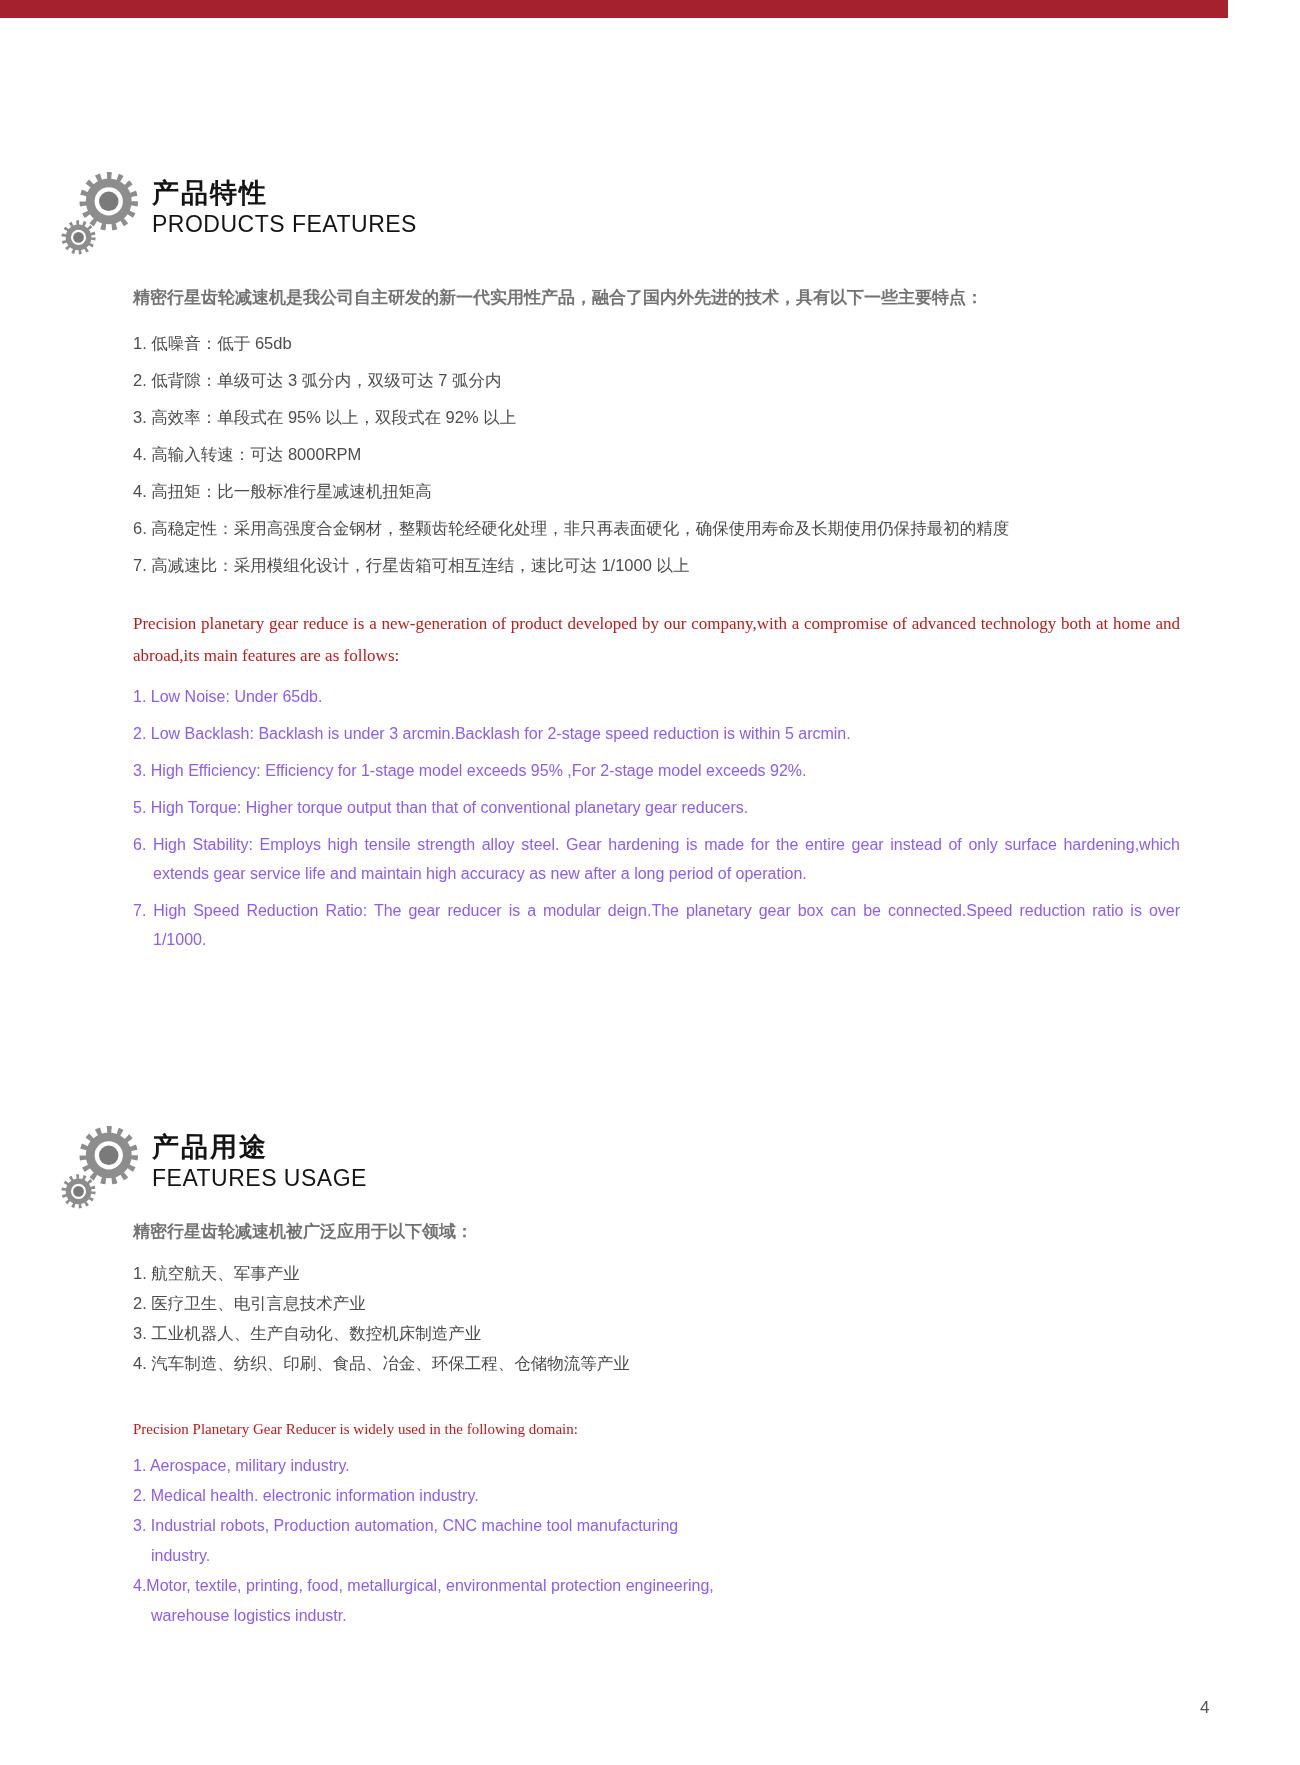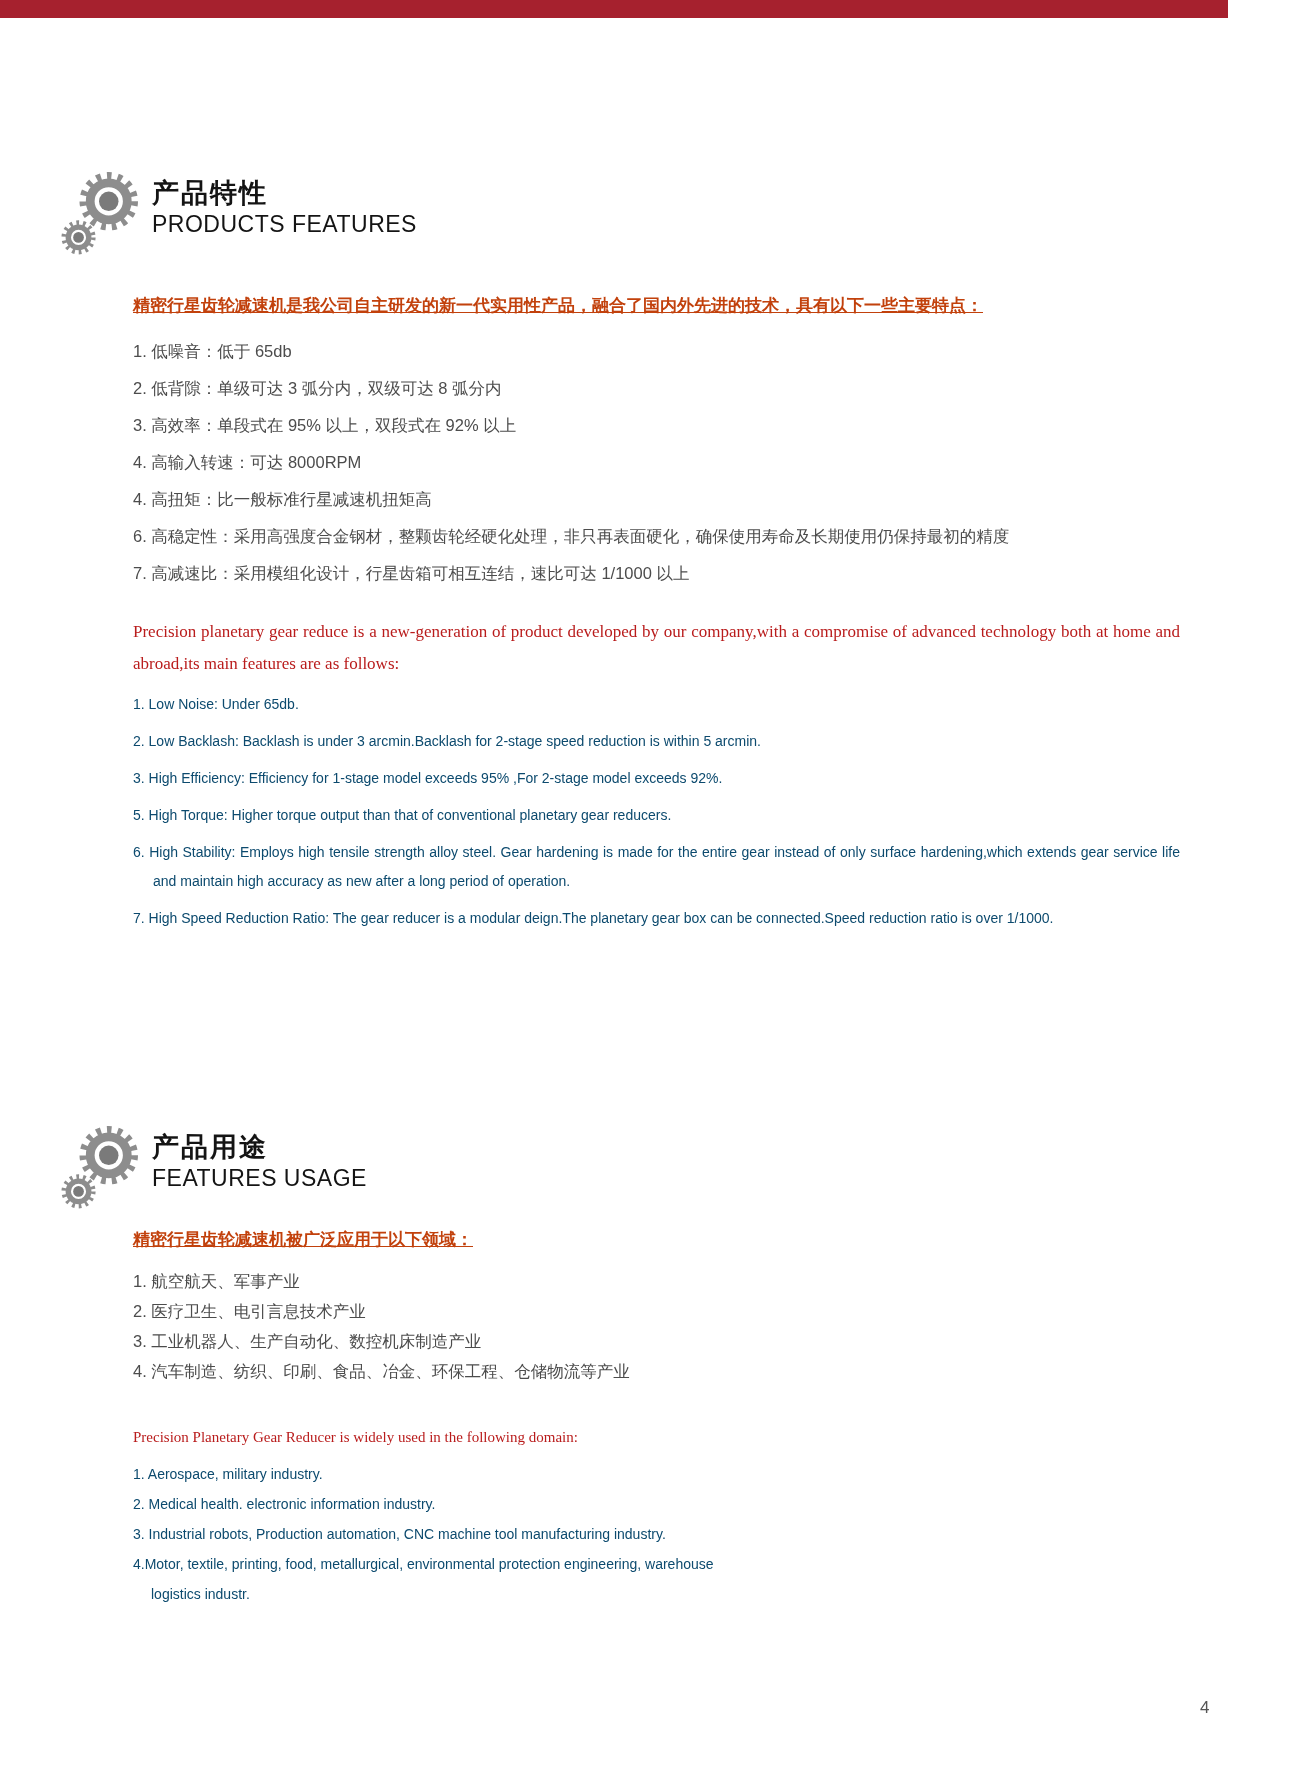--- a/index.html
+++ b/index.html
@@ -44,45 +44,44 @@
     color: #141414;
     letter-spacing: 0.5px;
     line-height: 1.2;
   }
 
   .content { position: absolute; left: 133px; width: 1047px; }
   .content-1 { top: 284px; }
   .content-2 { top: 1218px; }
 
   .zh-intro {
-    margin: 8px 0 18px 0;
+    margin: 0 0 18px 0;
     font-size: 17px;
     font-weight: bold;
-    color: #c2410c;
+    color: #737373;
     line-height: 28px;
-    text-decoration: underline;
   }
   ul.list { list-style: none; margin: 0; padding: 0; }
   .zh-list li {
     font-size: 16.5px;
     color: #4c4c4c;
     line-height: 26px;
     margin: 0 0 11px 0;
   }
   .en-intro {
     margin: 30px 0 10px 0;
     font-size: 17px;
     color: #b91c1c;
     line-height: 32px;
     text-align: justify;
     font-family: Liberation Serif, serif;
   }
   .en-list li {
-    font-size: 14px;
-    color: #0c4a6e;
+    font-size: 16px;
+    color: #8b5cf6;
     line-height: 29px;
     margin: 0 0 8px 0;
     text-align: justify;
     padding-left: 20px;
     text-indent: -20px;
   }
 
   .content-2 .zh-intro { margin-bottom: 12px; }
   .content-2 .zh-list li { line-height: 30px; margin: 0; }
   .en-block-narrow { width: 585px; margin-top: 36px; }
@@ -122,21 +121,21 @@
     <div class="titles">
       <h2 class="title-zh">产品特性</h2>
       <h3 class="title-en">PRODUCTS FEATURES</h3>
     </div>
   </div>
 
   <div class="content content-1">
     <p class="zh-intro">精密行星齿轮减速机是我公司自主研发的新一代实用性产品，融合了国内外先进的技术，具有以下一些主要特点：</p>
     <ul class="list zh-list">
       <li>1. 低噪音：低于 65db</li>
-      <li>2. 低背隙：单级可达 3 弧分内，双级可达 8 弧分内</li>
+      <li>2. 低背隙：单级可达 3 弧分内，双级可达 7 弧分内</li>
       <li>3. 高效率：单段式在 95% 以上，双段式在 92% 以上</li>
       <li>4. 高输入转速：可达 8000RPM</li>
       <li>4. 高扭矩：比一般标准行星减速机扭矩高</li>
       <li>6. 高稳定性：采用高强度合金钢材，整颗齿轮经硬化处理，非只再表面硬化，确保使用寿命及长期使用仍保持最初的精度</li>
       <li>7. 高减速比：采用模组化设计，行星齿箱可相互连结，速比可达 1/1000 以上</li>
     </ul>
     <p class="en-intro">Precision planetary gear reduce is a new-generation of product developed by our company,with a compromise of advanced technology both at home and abroad,its main features are as follows:</p>
     <ul class="list en-list">
       <li>1. Low Noise: Under 65db.</li>
       <li>2. Low Backlash: Backlash is under 3 arcmin.Backlash for 2-stage speed reduction is within 5 arcmin.</li>

